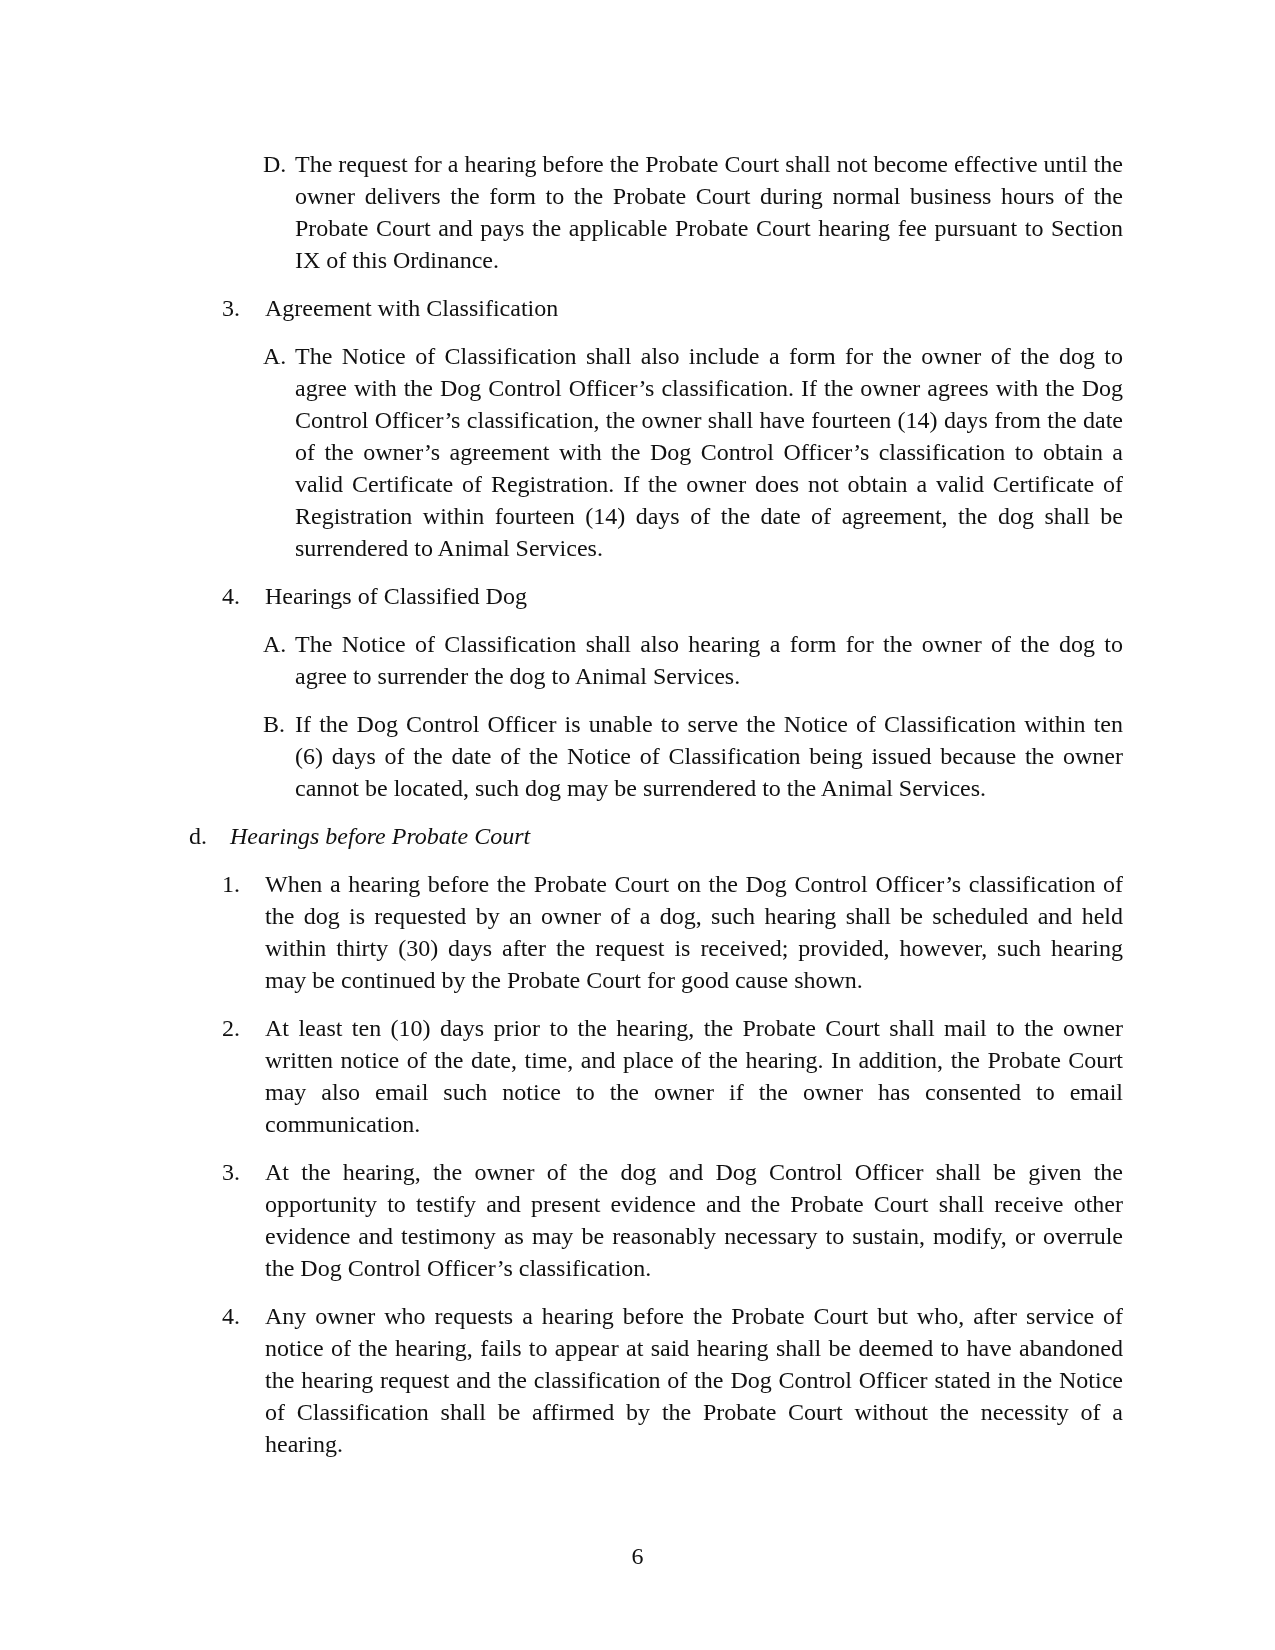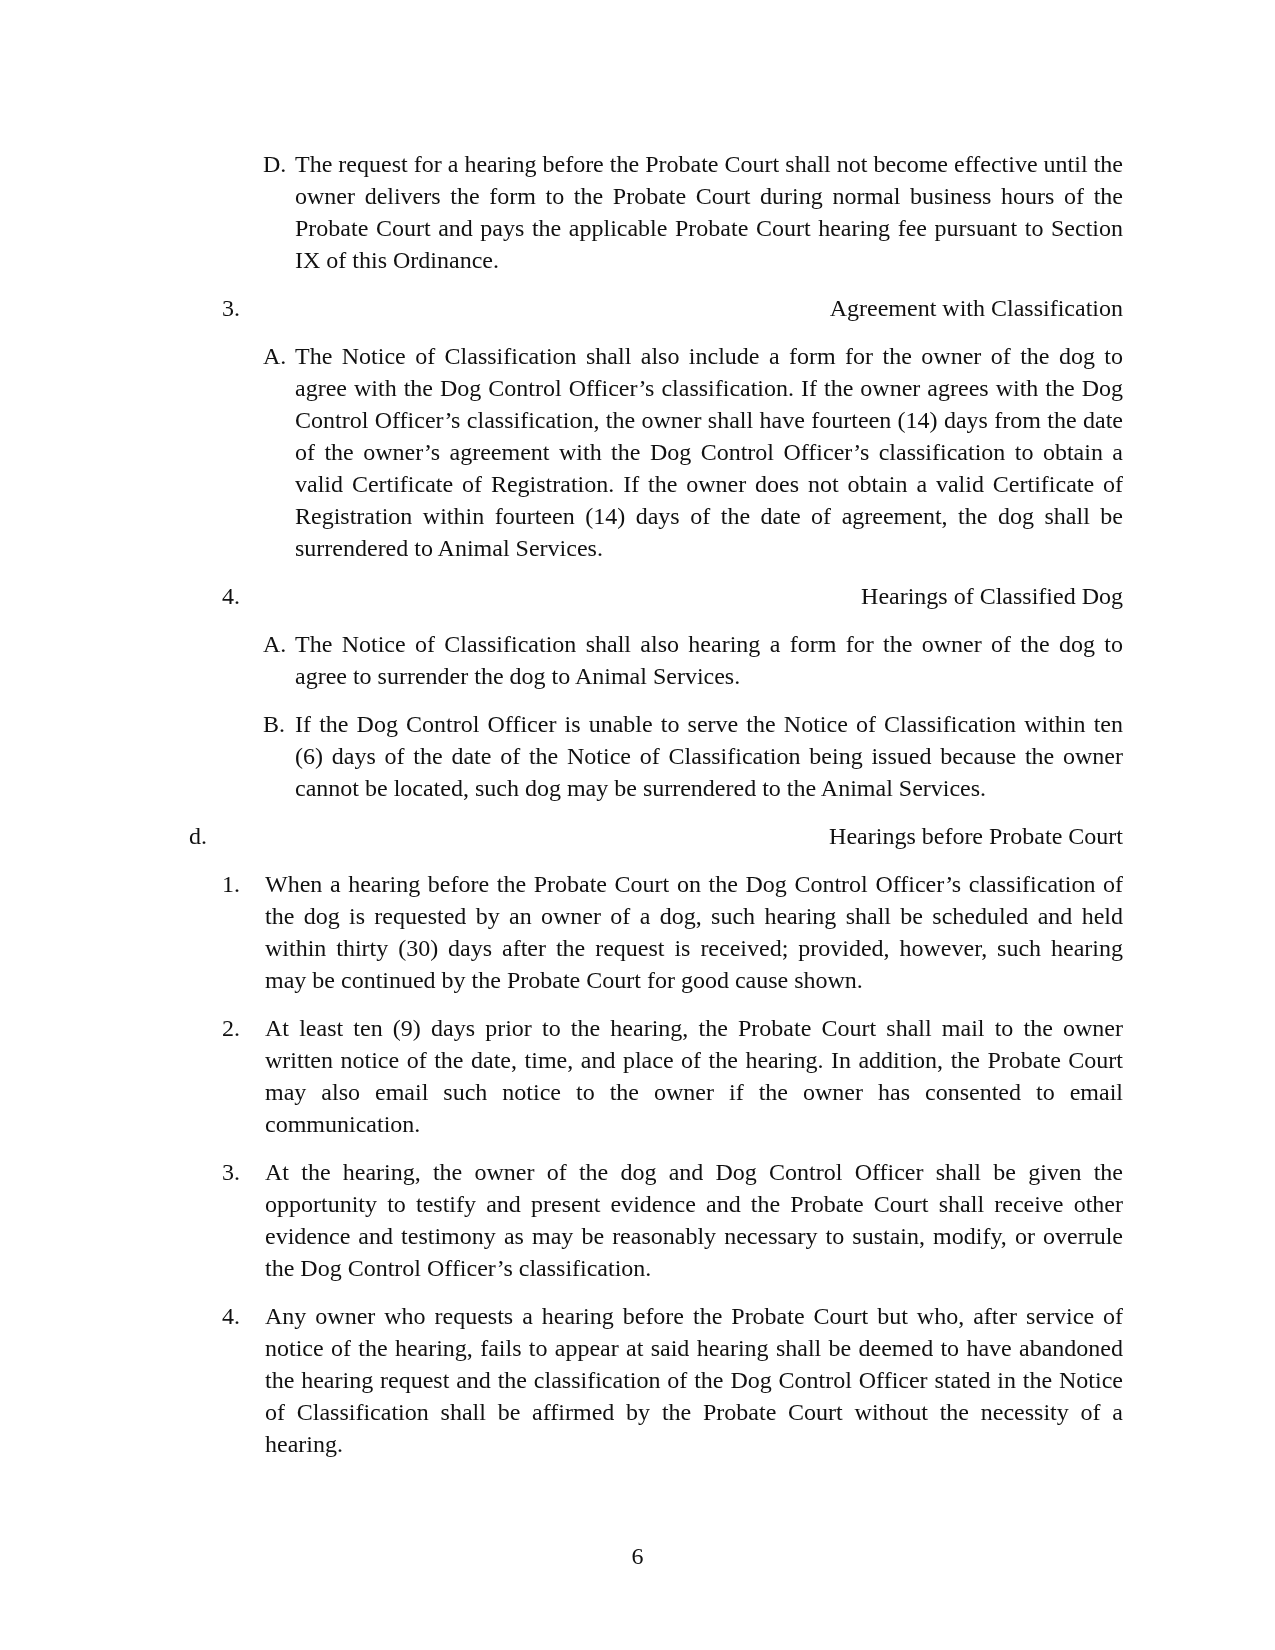--- a/index.html
+++ b/index.html
@@ -38,22 +38,22 @@
     flex: 1 1 auto;
     text-align: justify;
   }
   
   .lvl1 { margin-left: 189px; width: 934px; }
   .lvl1 .marker { width: 41px; }
   .lvl2 { margin-left: 222px; width: 901px; }
   .lvl2 .marker { width: 43px; }
   .lvl3 { margin-left: 263px; width: 860px; }
   .lvl3 .marker { width: 32px; }
-  .heading .body { text-align: right; }
-  .italic .body { }
+  .heading .body { text-align: left; }
+  .italic .body { font-style: italic; }
   .page-number {
     position: absolute;
     top: 1540px;
     left: 0;
     width: 1275px;
     text-align: center;
   }
 </style>
 </head>
 <body>
@@ -96,21 +96,21 @@
       <div class="body">Hearings before Probate Court</div>
     </div>
 
     <div class="item lvl2">
       <span class="marker">1.</span>
       <div class="body">When a hearing before the Probate Court on the Dog Control Officer’s classification of the dog is requested by an owner of a dog, such hearing shall be scheduled and held within thirty (30) days after the request is received; provided, however, such hearing may be continued by the Probate Court for good cause shown.</div>
     </div>
 
     <div class="item lvl2">
       <span class="marker">2.</span>
-      <div class="body">At least ten (9) days prior to the hearing, the Probate Court shall mail to the owner written notice of the date, time, and place of the hearing. In addition, the Probate Court may also email such notice to the owner if the owner has consented to email communication.</div>
+      <div class="body">At least ten (10) days prior to the hearing, the Probate Court shall mail to the owner written notice of the date, time, and place of the hearing. In addition, the Probate Court may also email such notice to the owner if the owner has consented to email communication.</div>
     </div>
 
     <div class="item lvl2">
       <span class="marker">3.</span>
       <div class="body">At the hearing, the owner of the dog and Dog Control Officer shall be given the opportunity to testify and present evidence and the Probate Court shall receive other evidence and testimony as may be reasonably necessary to sustain, modify, or overrule the Dog Control Officer’s classification.</div>
     </div>
 
     <div class="item lvl2">
       <span class="marker">4.</span>
       <div class="body">Any owner who requests a hearing before the Probate Court but who, after service of notice of the hearing, fails to appear at said hearing shall be deemed to have abandoned the hearing request and the classification of the Dog Control Officer stated in the Notice of Classification shall be affirmed by the Probate Court without the necessity of a hearing.</div>

